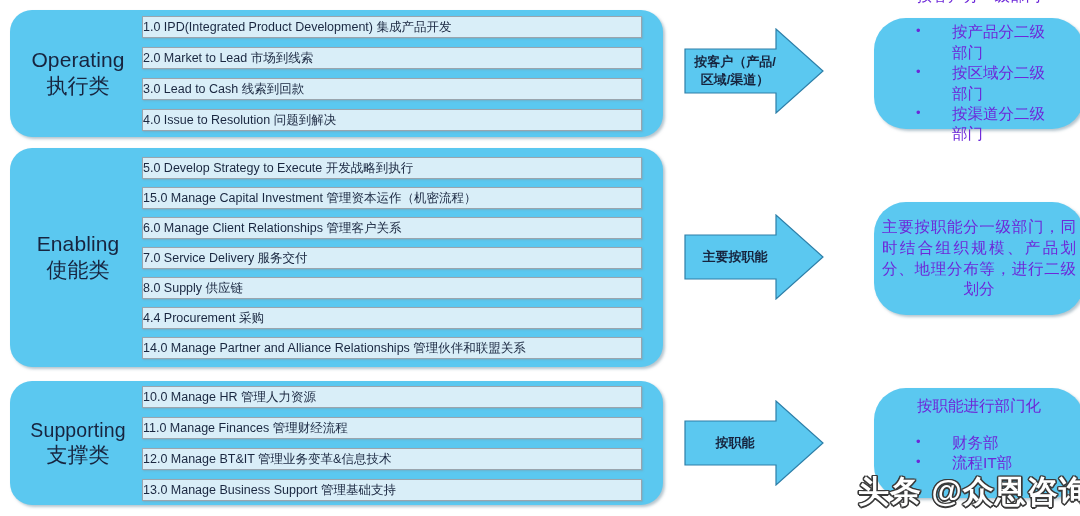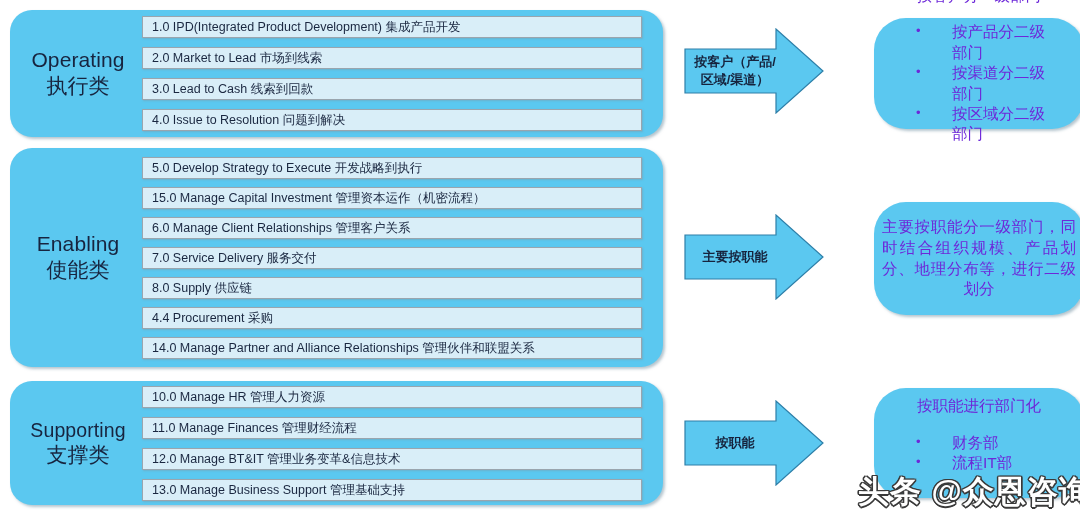--- a/index.html
+++ b/index.html
@@ -66,21 +66,20 @@
     padding-right: 21px;
     box-sizing: border-box;
   }
   .proc-row {
     background: #D9EEF8;
     border: 1px solid #9aa5ae;
     height: 22px;
     line-height: 20px;
     font-size: 12.5px;
     color: #1a2740;
-    padding-left: 9px;
     box-sizing: border-box;
     white-space: nowrap;
     overflow: hidden;
     box-shadow: 1px 1px 1.5px rgba(130,150,165,0.45);
   }
   .proc-row + .proc-row { margin-top: 9px; }
 
   #cat-operating  { top: 10px;  height: 127px; }
   #cat-enabling   { top: 148px; height: 219px; }
   #cat-supporting { top: 381px; height: 124px; }
@@ -250,22 +249,22 @@
     <svg viewBox="0 0 140 86">
       <polygon points="1,21 92,21 92,1 139,43 92,85 92,65 1,65" fill="#5BC8F0" stroke="#2E7FA8" stroke-width="1.2"></polygon>
     </svg>
     <div class="arrow-text">按职能</div>
   </div>
 
   <div class="outcome" id="outcome-top">
     <div class="headline">按客户分一级部门</div>
     <ul class="blist">
       <li><span class="txt">按产品分二级部门</span></li>
+      <li><span class="txt">按区域分二级部门</span></li>
       <li><span class="txt">按渠道分二级部门</span></li>
-      <li><span class="txt">按区域分二级部门</span></li>
     </ul>
   </div>
 
   <div class="outcome" id="outcome-middle">
     <div class="para">主要按职能分一级部门，同时结合组织规模、产品划分、地理分布等，进行二级划分</div>
   </div>
 
   <div class="outcome" id="outcome-bottom">
     <div class="headline">按职能进行部门化</div>
     <ul class="blist">

